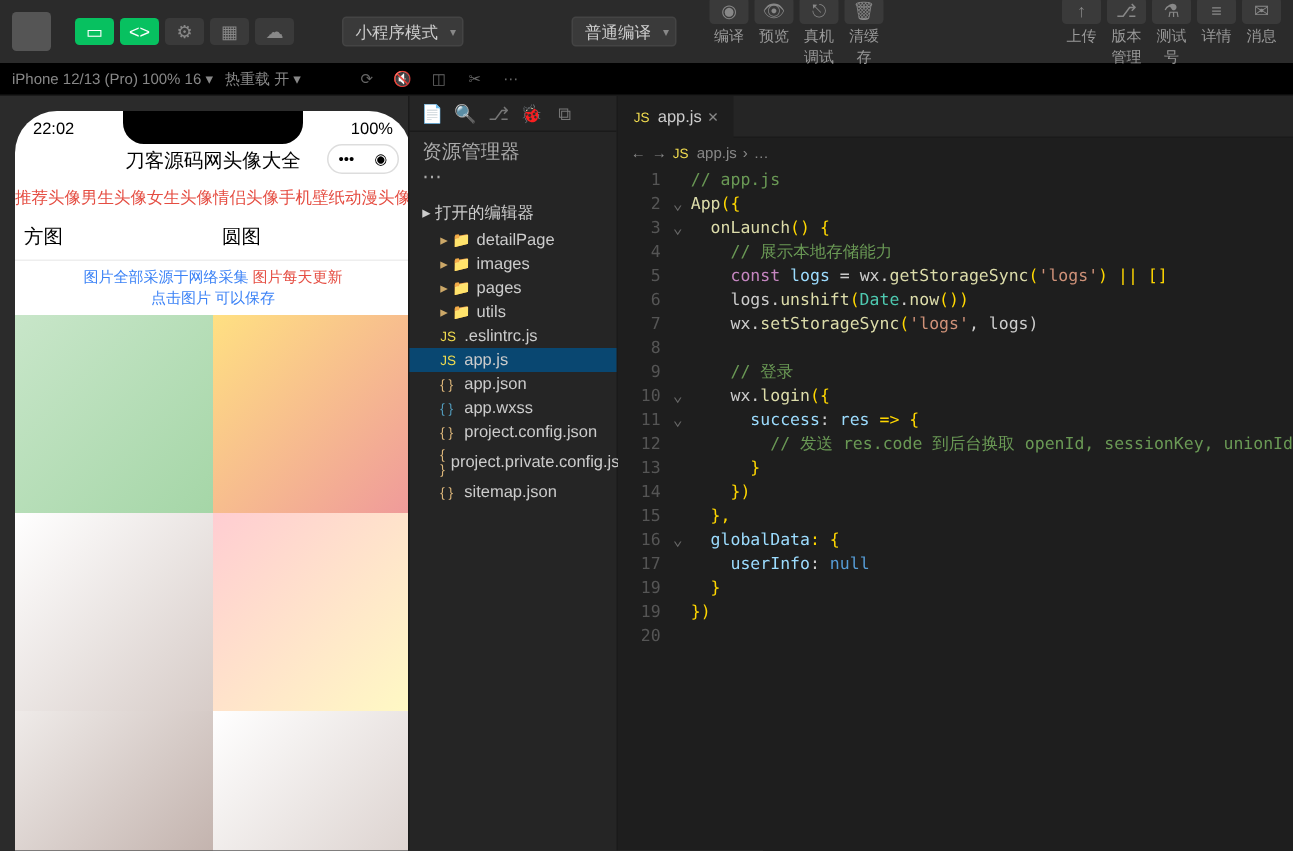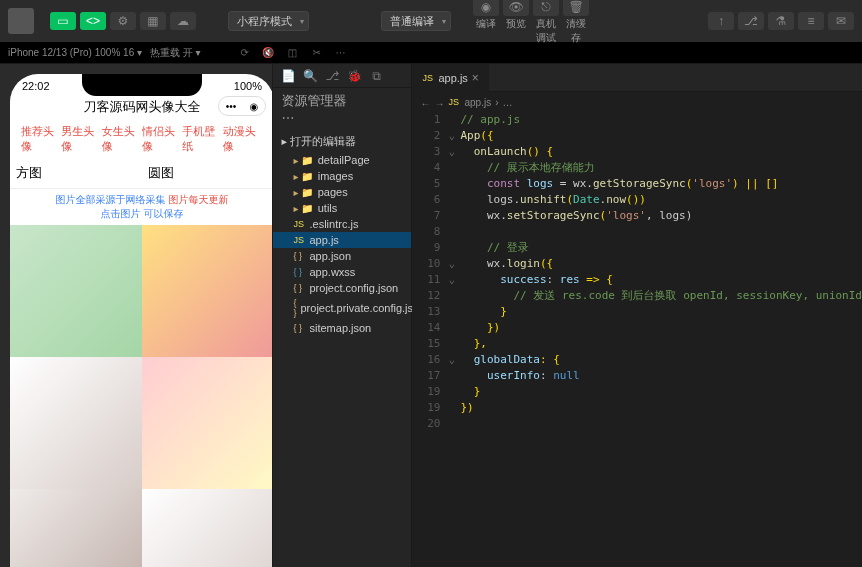--- a/index.html
+++ b/index.html
@@ -17,21 +17,21 @@
     .spacer { flex: 1; }
     .sub-toolbar { height: 22px; display: flex; align-items: center; padding: 0 8px; gap: 8px; background: #000000; font-size: 10px; color: #888; border-bottom: 1px solid #1a1a1a; }
     .sub-icon { width: 16px; height: 16px; display: flex; align-items: center; justify-content: center; color: #666; border-radius: 2px; }
     .main-area { display: flex; height: 503px; }
     .simulator-panel { width: 310px; background: #2b2b2b; padding: 10px; overflow: hidden; }
     .phone-frame { background: white; border-radius: 28px; width: 264px; height: 560px; position: relative; overflow: hidden; margin: 0 auto; }
     .phone-notch { position: absolute; top: 0; left: 50%; transform: translateX(-50%); width: 120px; height: 22px; background: #000; border-radius: 0 0 14px 14px; z-index: 10; }
     .phone-status { display: flex; justify-content: space-between; padding: 6px 12px 2px; font-size: 11px; color: #000; }
     .phone-header { text-align: center; padding: 4px 8px; position: relative; color: #000; font-size: 13px; font-weight: 500; }
     .phone-capsule { position: absolute; right: 8px; top: 2px; border: 1px solid #ddd; border-radius: 12px; width: 48px; height: 20px; display: flex; align-items: center; justify-content: space-around; font-size: 10px; }
-    .phone-tabs { display: flex; font-size: 11px; color: #e54d42; justify-content: space-around; padding: 4px 11px; }
+    .phone-tabs { display: flex; font-size: 11px; color: #e54d42; justify-content: space-around; padding: 4px 0; }
     .img-tabs { display: flex; border-bottom: 1px solid #eee; }
     .img-tab { flex: 1; text-align: left; padding: 6px; font-size: 13px; color: #000; font-weight: 500; }
     .hint-text { text-align: center; font-size: 10px; padding: 4px; }
     .hint-red { color: #e54d42; }
     .hint-blue { color: #3b82f6; }
     .img-grid { display: grid; grid-template-columns: 1fr 1fr; }
     .img-cell { aspect-ratio: 1; background: #f0f0f0; display: flex; align-items: center; justify-content: center; overflow: hidden; }
     .img-c1 { background: linear-gradient(135deg, #c8e6c9, #a5d6a7); }
     .img-c2 { background: linear-gradient(135deg, #ffe082, #ef9a9a); }
     .img-c3 { background: linear-gradient(135deg, #fff, #d7ccc8); }
@@ -106,20 +106,27 @@
   </div>
   <div class="spacer"></div>
   <div class="btn-group">
     <div class="btn-row">
       <div class="gray-btn">↑</div>
       <div class="gray-btn">⎇</div>
       <div class="gray-btn">⚗</div>
       <div class="gray-btn">≡</div>
       <div class="gray-btn">✉</div>
     </div>
+    <div class="label-row">
+      <span class="label-item">上传</span>
+      <span class="label-item">版本管理</span>
+      <span class="label-item">测试号</span>
+      <span class="label-item">详情</span>
+      <span class="label-item">消息</span>
+    </div>
   </div>
 </div>
 
 <div class="sub-toolbar">
   <span>iPhone 12/13 (Pro) 100% 16 ▾</span>
   <span>热重载 开 ▾</span>
   <div class="spacer" style="flex:0 0 20px"></div>
   <span class="sub-icon">⟳</span>
   <span class="sub-icon">🔇</span>
   <span class="sub-icon">◫</span>

